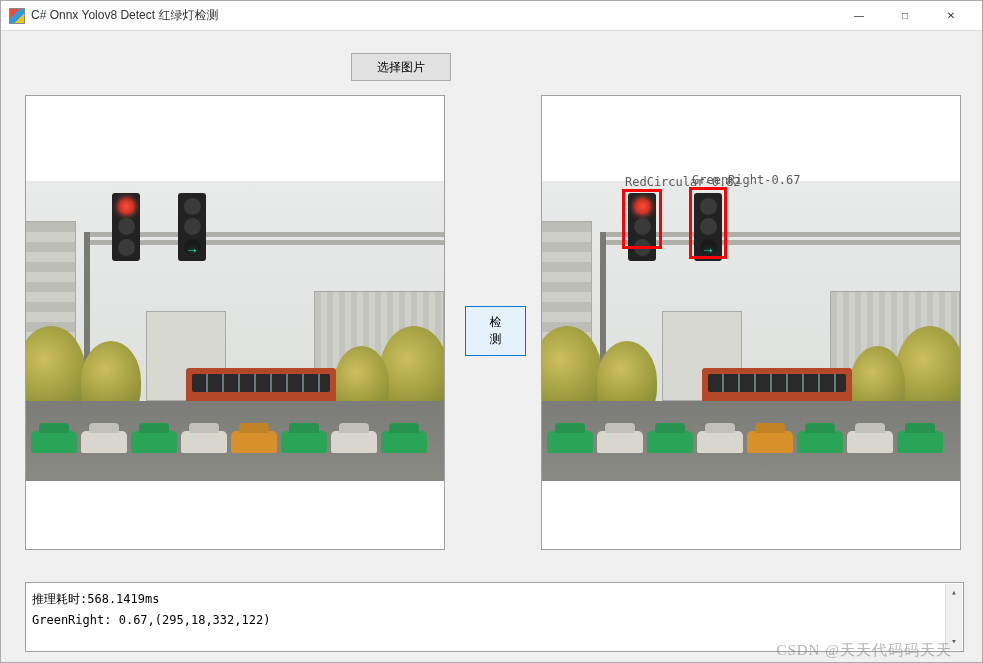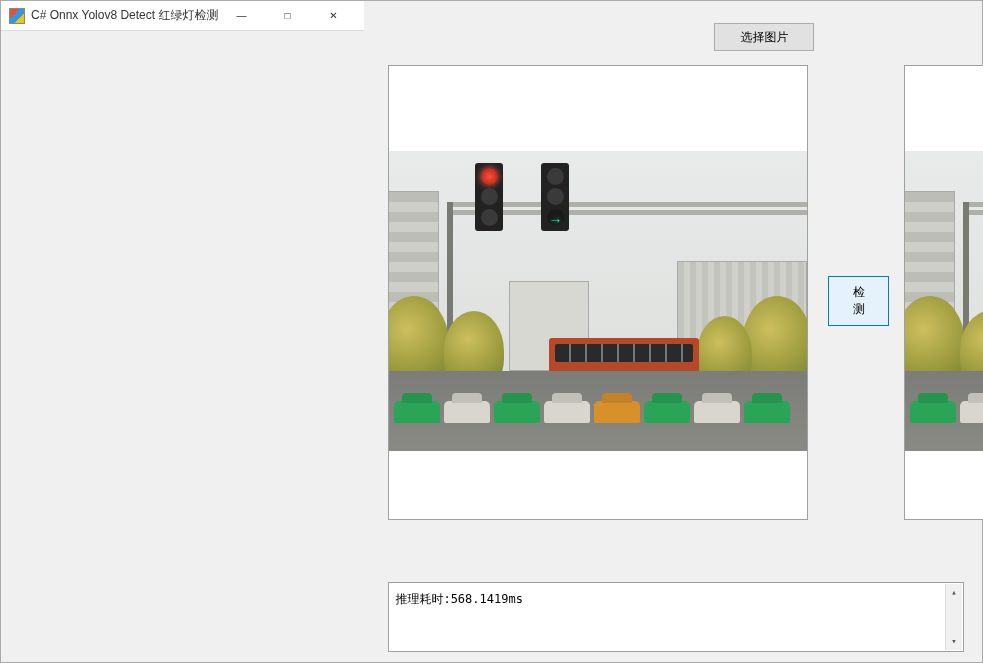--- a/index.html
+++ b/index.html
@@ -10,21 +10,21 @@
       width: 983px;
       height: 663px;
       overflow: hidden;
       position: relative;
     }
     .window {
       width: 983px; height: 663px;
       background: #f0f0f0;
       border: 1px solid #aaa;
       display: flex;
-      flex-direction: row;
+      flex-direction: column;
       position: relative;
     }
     .titlebar {
       height: 30px;
       background: #fff;
       border-bottom: 1px solid #ddd;
       display: flex;
       align-items: center;
       padding: 0 8px;
     }
@@ -226,21 +226,23 @@
         <span class="bbox-label">RedCircular-0.82</span>
       </div>
       <div class="bbox" style="top:91px;left:147px;width:38px;height:72px;">
         <span class="bbox-label">GreenRight-0.67</span>
       </div>
     </div>
 
     <div class="output-panel">
       <div>推理耗时:568.1419ms</div>
       <div style="height:4px"></div>
+      <div>GreenRight: 0.67,(295,18,332,122)</div>
       <div class="scroll-track">
         <div class="scroll-btn">▴</div>
         <div class="scroll-btn">▾</div>
       </div>
     </div>
 
   </div>
 
+  <div class="watermark">CSDN @天天代码码天天</div>
 </div>
 
 </body></html>

